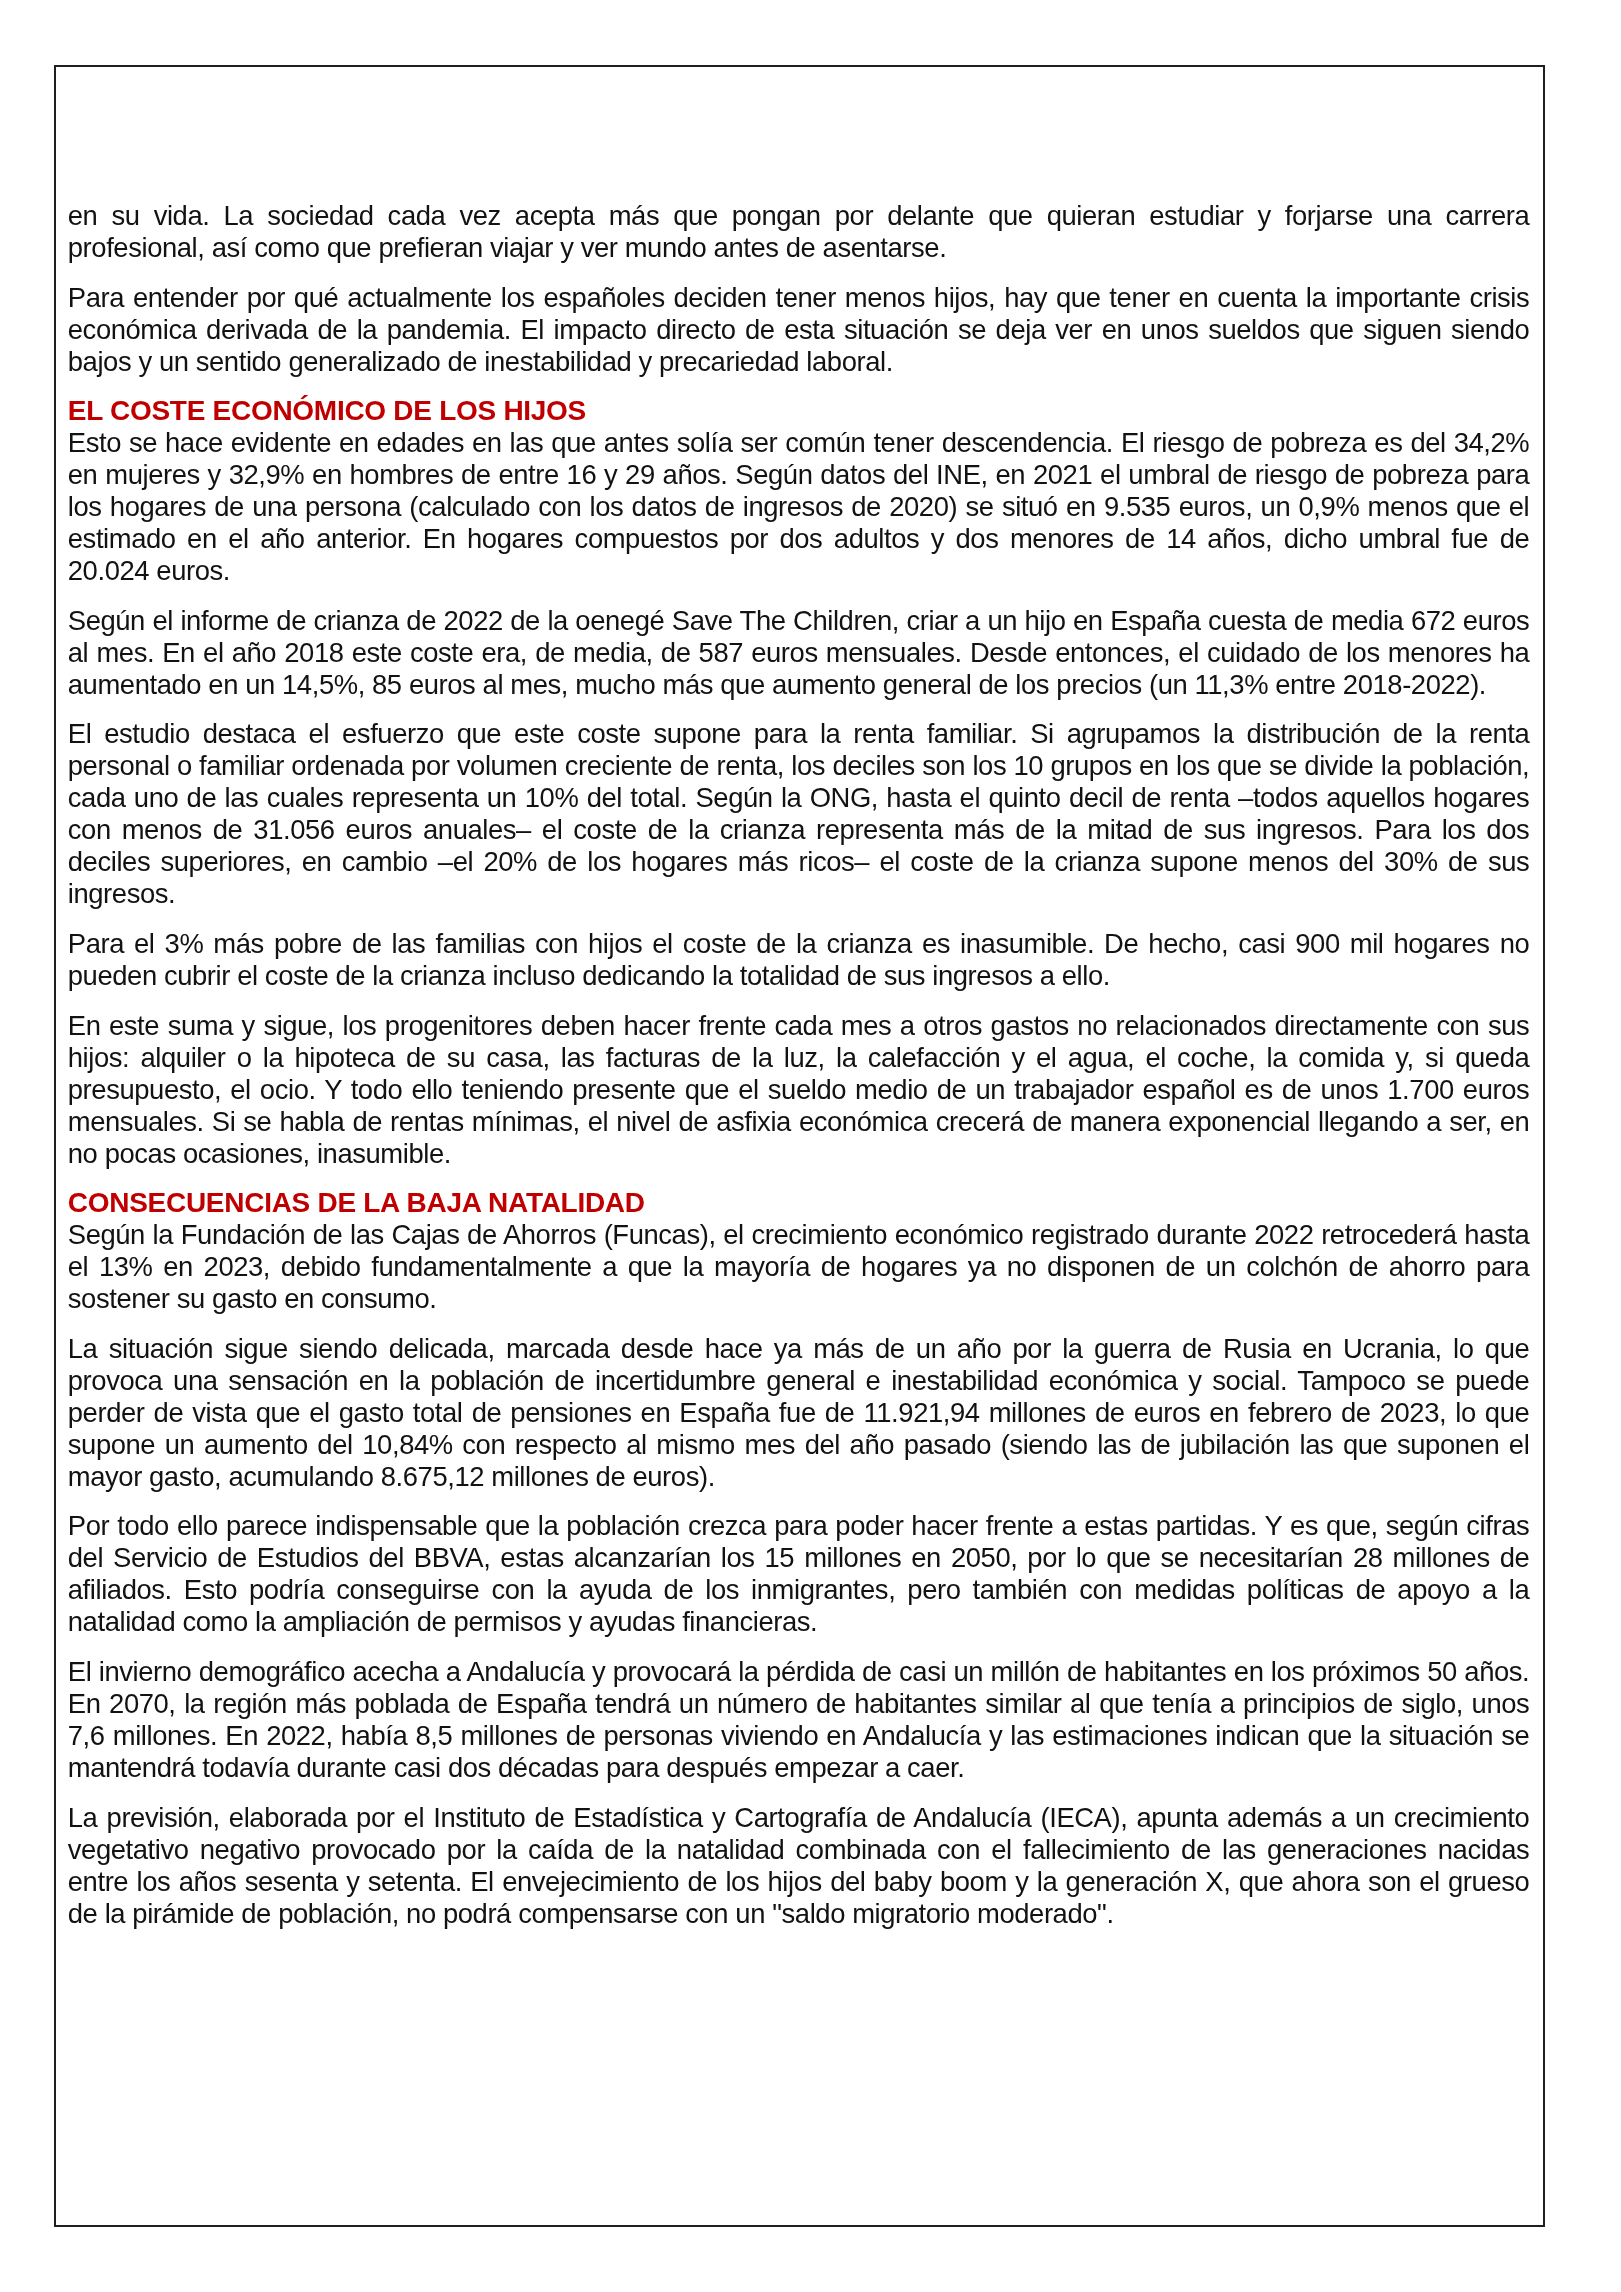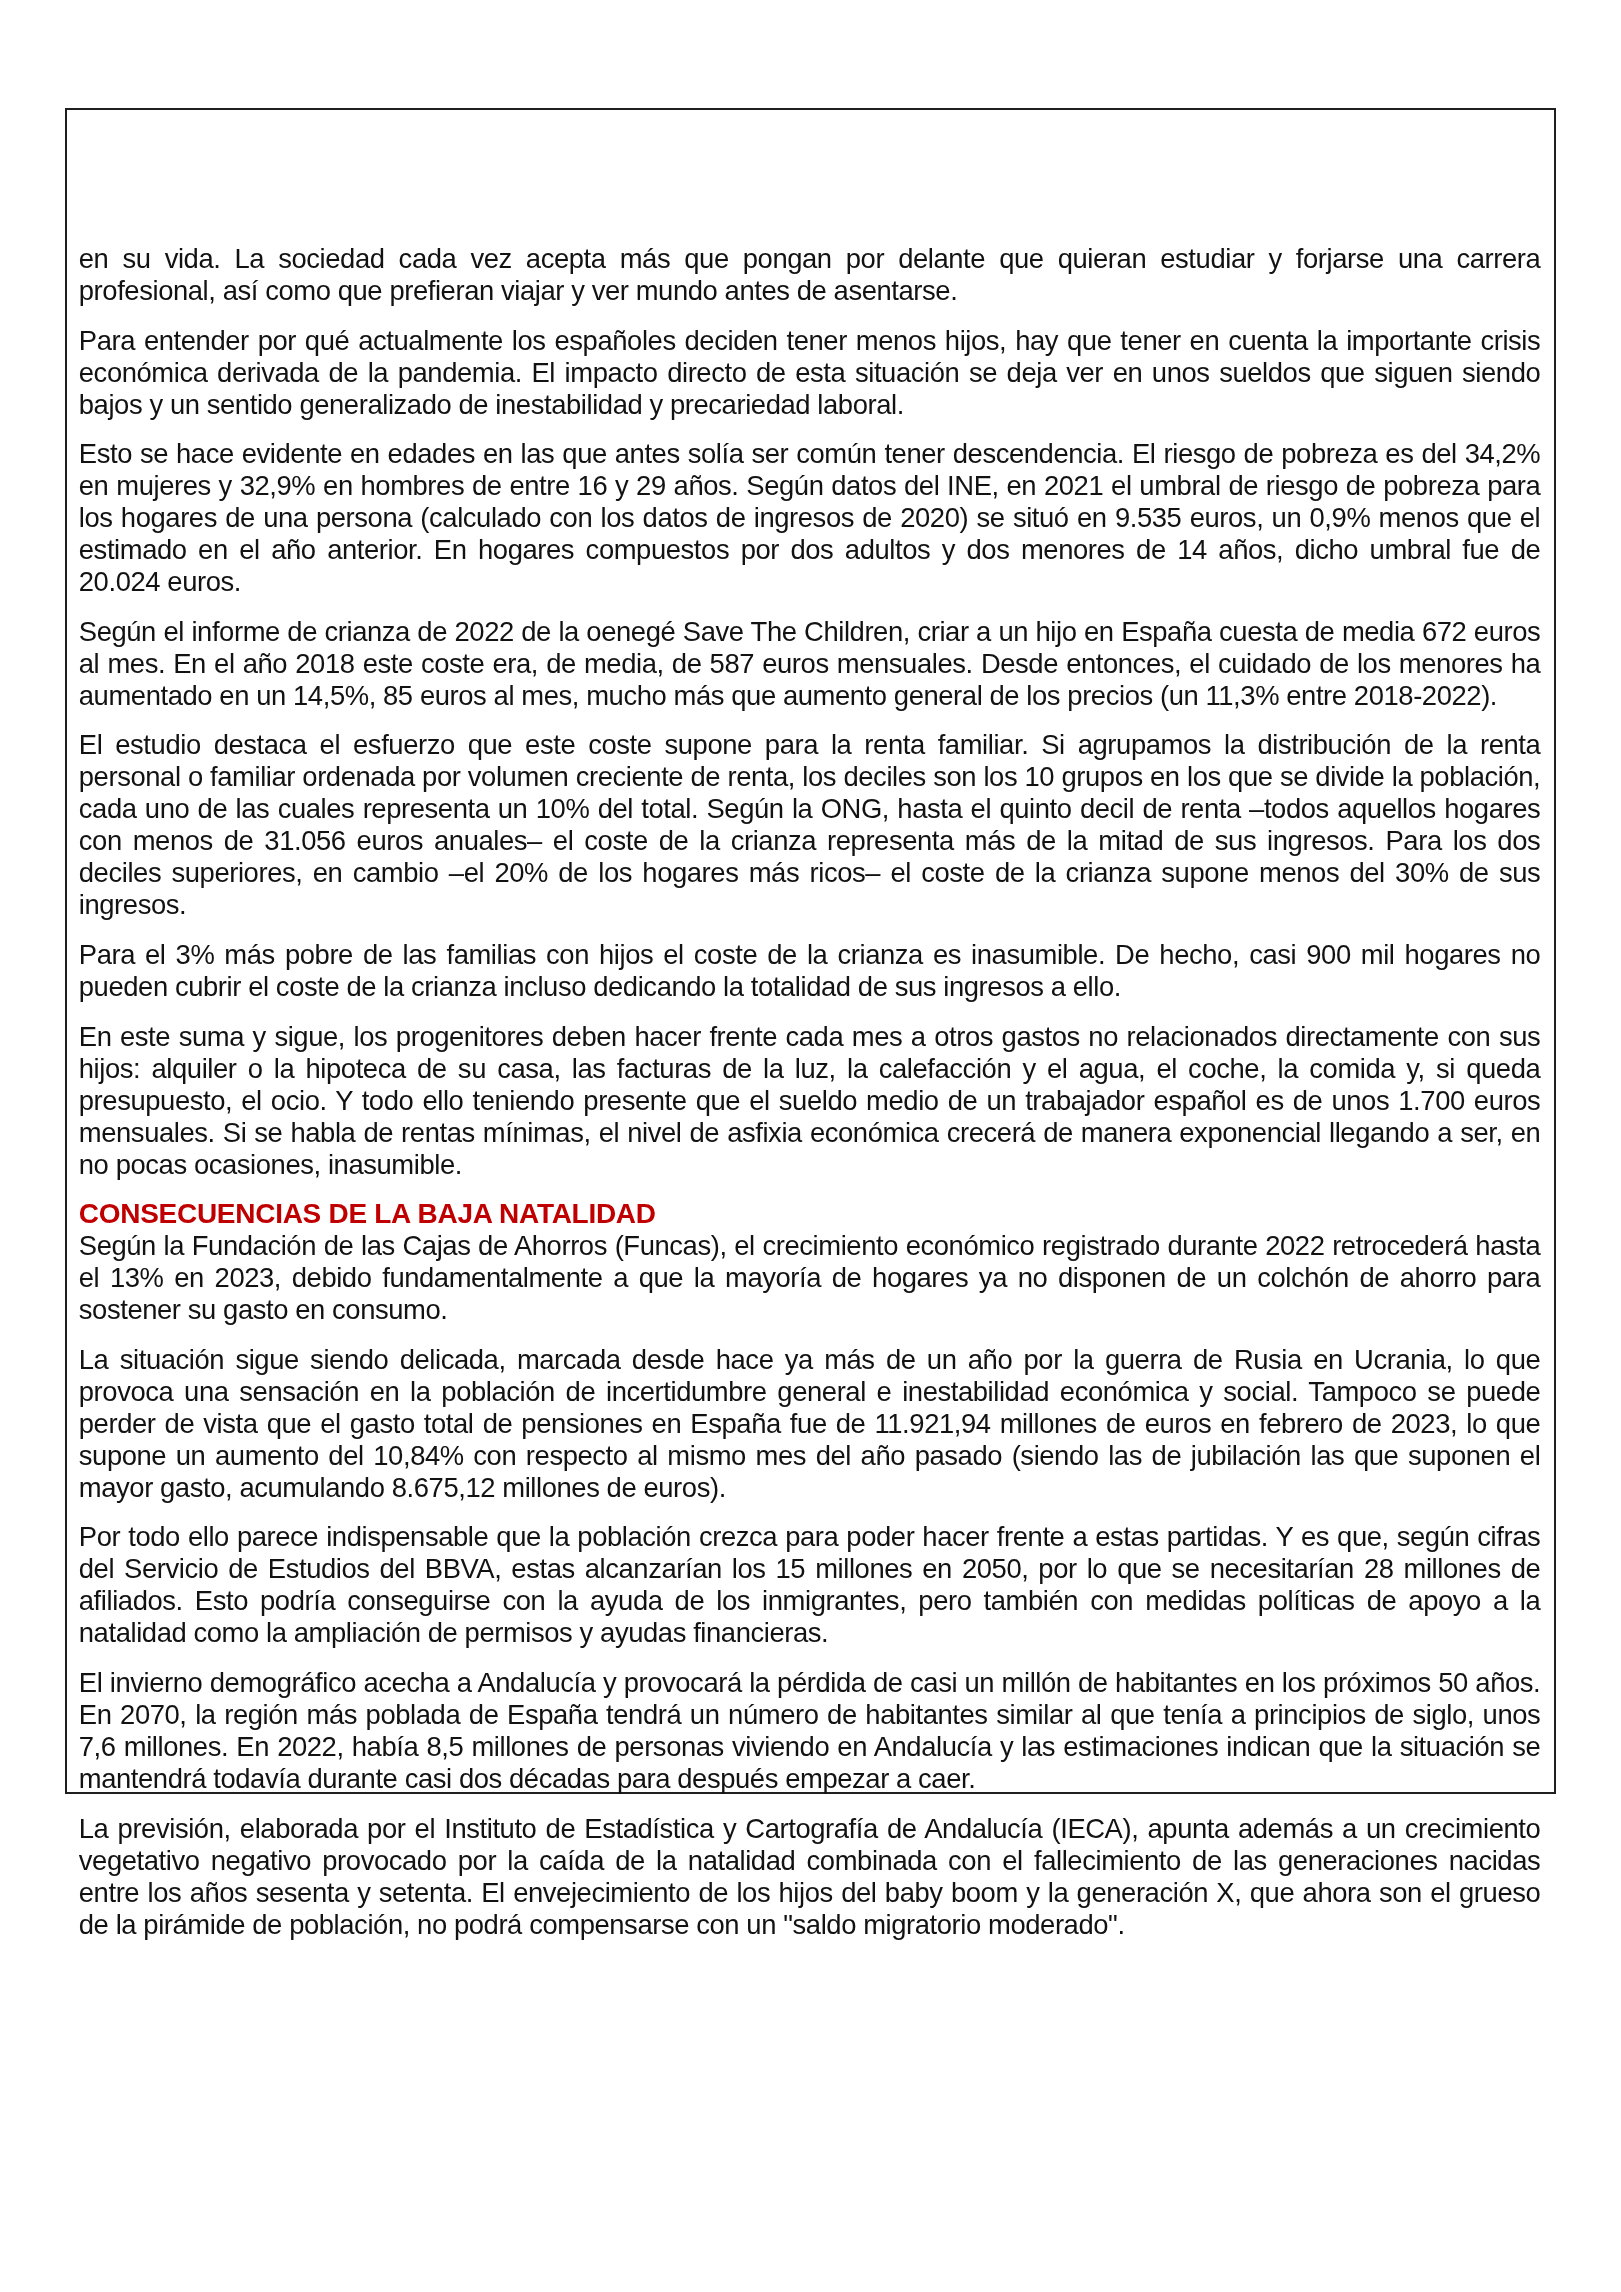--- a/index.html
+++ b/index.html
@@ -11,25 +11,24 @@
   *{margin:0;padding:0;box-sizing:border-box;}
   html,body{background:var(--bg);}
   body{
     width:1621px;height:2293px;
     position:relative;
     font-family:"Liberation Sans", sans-serif;
     color:var(--ink);
   }
   .page-frame{
     position:absolute;
-    left:65px;top:65px;
-    width:1491px;height:1686px;
+    left:54px;top:65px;
+    width:1491px;height:2162px;
     border:2px solid var(--frame);
     background:var(--bg);
-    margin-top:43px;
   }
   .doc-content{
     position:absolute;
     left:11.8px;right:13.7px;top:0;
     padding-top:133px;
     text-align:justify;
     font-size:27.4px;
     line-height:32px;
     letter-spacing:-0.015em;
   }
@@ -46,20 +45,21 @@
   }
   .it{}
 </style>
 </head>
 <body>
 
 <div class="page-frame">
   <div class="doc-content">
       <p class="para"><span class="">en su vida. La sociedad cada vez acepta más que pongan por delante que quieran estudiar y forjarse una carrera profesional, así como que prefieran viajar y ver mundo antes de asentarse.</span></p>
       <p class="para"><span class="">Para entender por qué actualmente los españoles deciden tener menos hijos, hay que tener en cuenta la importante crisis económica derivada de la pandemia. El impacto directo de esta situación se deja ver en unos sueldos que siguen siendo bajos y un sentido generalizado de inestabilidad y precariedad laboral.</span></p>
+      <h2 class="heading">EL COSTE ECONÓMICO DE LOS HIJOS</h2>
       <p class="para"><span class="">Esto se hace evidente en edades en las que antes solía ser común tener descendencia. El riesgo de pobreza es del 34,2% en mujeres y 32,9% en hombres de entre 16 y 29 años. Según datos del INE, en 2021 el umbral de riesgo de pobreza para los hogares de una persona (calculado con los datos de ingresos de 2020) se situó en 9.535 euros, un 0,9% menos que el estimado en el año anterior. En hogares compuestos por dos adultos y dos menores de 14 años, dicho umbral fue de 20.024 euros.</span></p>
       <p class="para"><span class="">Según el informe de crianza de 2022 de la oenegé </span><span class="it">Save The Children</span><span class="">, criar a un hijo en España cuesta de media 672 euros al mes. En el año 2018 este coste era, de media, de 587 euros mensuales. Desde entonces, el cuidado de los menores ha aumentado en un 14,5%, 85 euros al mes, mucho más que aumento general de los precios (un 11,3% entre 2018-2022).</span></p>
       <p class="para"><span class="">El estudio destaca el esfuerzo que este coste supone para la renta familiar. Si agrupamos la distribución de la renta personal o familiar ordenada por volumen creciente de renta, los deciles son los 10 grupos en los que se divide la población, cada uno de las cuales representa un 10% del total. Según la ONG, hasta el quinto decil de renta –todos aquellos hogares con menos de 31.056 euros anuales– el coste de la crianza representa más de la mitad de sus ingresos. Para los dos deciles superiores, en cambio –el 20% de los hogares más ricos– el coste de la crianza supone menos del 30% de sus ingresos.</span></p>
       <p class="para"><span class="">Para el 3% más pobre de las familias con hijos el coste de la crianza es inasumible. De hecho, casi 900 mil hogares no pueden cubrir el coste de la crianza incluso dedicando la totalidad de sus ingresos a ello.</span></p>
       <p class="para"><span class="">En este </span><span class="it">suma y sigue</span><span class="">, los progenitores deben hacer frente cada mes a otros gastos no relacionados directamente con sus hijos: alquiler o la hipoteca de su casa, las facturas de la luz, la calefacción y el agua, el coche, la comida y, si queda presupuesto, el ocio. Y todo ello teniendo presente que el sueldo medio de un trabajador español es de unos 1.700 euros mensuales. Si se habla de rentas mínimas, el nivel de asfixia económica crecerá de manera exponencial llegando a ser, en no pocas ocasiones, inasumible.</span></p>
       <h2 class="heading">CONSECUENCIAS DE LA BAJA NATALIDAD</h2>
       <p class="para"><span class="">Según la Fundación de las Cajas de Ahorros (Funcas), el crecimiento económico registrado durante 2022 retrocederá hasta el 13% en 2023, debido fundamentalmente a que la mayoría de hogares ya no disponen de un colchón de ahorro para sostener su gasto en consumo.</span></p>
       <p class="para"><span class="">La situación sigue siendo delicada, marcada desde hace ya más de un año por la guerra de Rusia en Ucrania, lo que provoca una sensación en la población de incertidumbre general e inestabilidad económica y social. Tampoco se puede perder de vista que el gasto total de pensiones en España fue de 11.921,94 millones de euros en febrero de 2023, lo que supone un aumento del 10,84% con respecto al mismo mes del año pasado (siendo las de jubilación las que suponen el mayor gasto, acumulando 8.675,12 millones de euros).</span></p>
       <p class="para"><span class="">Por todo ello parece indispensable que la población crezca para poder hacer frente a estas partidas. Y es que, según cifras del Servicio de Estudios del BBVA, estas alcanzarían los 15 millones en 2050, por lo que se necesitarían 28 millones de afiliados. Esto podría conseguirse con la ayuda de los inmigrantes, pero también con medidas políticas de apoyo a la natalidad como la ampliación de permisos y ayudas financieras.</span></p>
       <p class="para"><span class="">El invierno demográfico acecha a Andalucía y provocará la pérdida de casi un millón de habitantes en los próximos 50 años. En 2070, la región más poblada de España tendrá un número de habitantes similar al que tenía a principios de siglo, unos 7,6 millones. En 2022, había 8,5 millones de personas viviendo en Andalucía y las estimaciones indican que la situación se mantendrá todavía durante casi dos décadas para después empezar a caer.</span></p>

